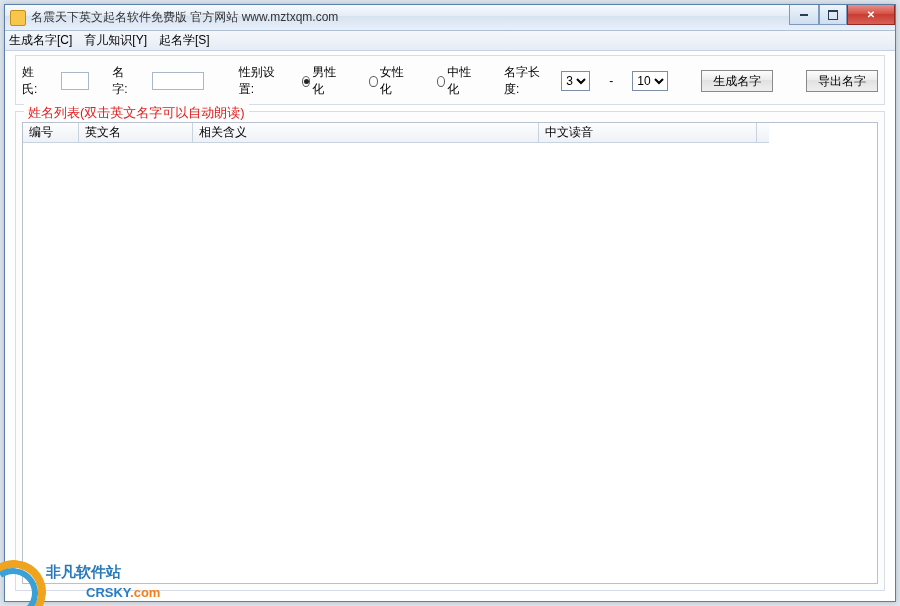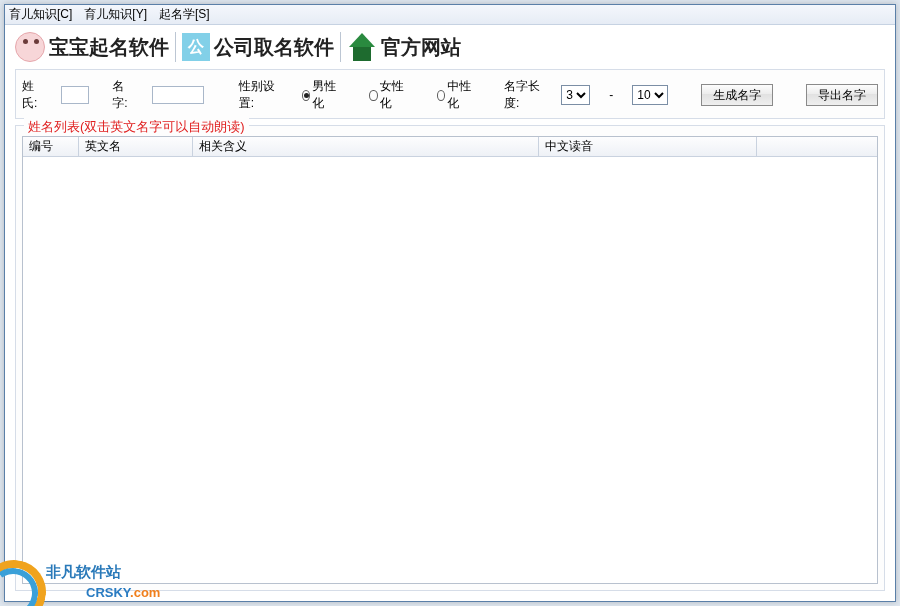--- a/index.html
+++ b/index.html
@@ -129,21 +129,21 @@
   flex:1;
   position:relative;
   padding:10px 6px 6px 6px;
   display:flex;flex-direction:column;
   background:#fdfdfd;
 }
 .table-wrap{
   flex:1;
   border:1px solid #b8c1ce;
   background:#fff;
-  display:flex;flex-direction:column;
+  display:flex;flex-direction:row;
   overflow:hidden;
 }
 .thead{
   height:20px;
   background:linear-gradient(to bottom,#fdfdfe,#eef1f6);
   border-bottom:1px solid #c9d2df;
   display:flex;
 }
 .thead .th{
   border-right:1px solid #c9d2df;
@@ -172,39 +172,38 @@
   transform:rotate(10deg);
 }
 .wm-text1{position:absolute;left:46px;bottom:24px;font-size:15px;font-weight:bold;color:#2979b9;}
 .wm-text2{position:absolute;left:46px;bottom:6px;font-size:13px;font-weight:bold;color:#2a7cc2;margin-left:40px;}
 .wm-text2 .c{color:#f07f1c;}
 </style>
 </head>
 <body>
 
 <div class="window">
+  <div class="titlebar">
+    <span class="title-icon"></span>
+    <span class="title-text">名震天下英文起名软件免费版   官方网站 www.mztxqm.com</span>
+    <div class="win-controls">
+      <div class="win-btn min"></div>
+      <div class="win-btn max"></div>
+      <div class="win-btn close"></div>
+    </div>
+  </div>
 
   <div class="menubar">
-    <span>育儿知识[C]</span>
+    <span>生成名字[C]</span>
     <span>育儿知识[Y]</span>
     <span>起名学[S]</span>
   </div>
 
   <div class="content">
 
-    <div class="banner">
-      <span class="baby-icon"></span>
-      <span class="txt">宝宝起名软件</span>
-      <span class="sep"></span>
-      <span class="gong-icon">公</span>
-      <span class="txt">公司取名软件</span>
-      <span class="sep"></span>
-      <span class="house-icon"></span>
-      <span class="txt">官方网站</span>
-    </div>
 
     <div class="form-group">
       <span>姓氏:</span>
       <input type="text" style="width: 28px;" value="">
       <span style="margin-left:4px">名字:</span>
       <input type="text" style="width: 52px;" value="">
       <span style="margin-left:16px">性别设置:</span>
 
       <span class="radio-wrap">
         <span class="radio-dot sel"></span>

